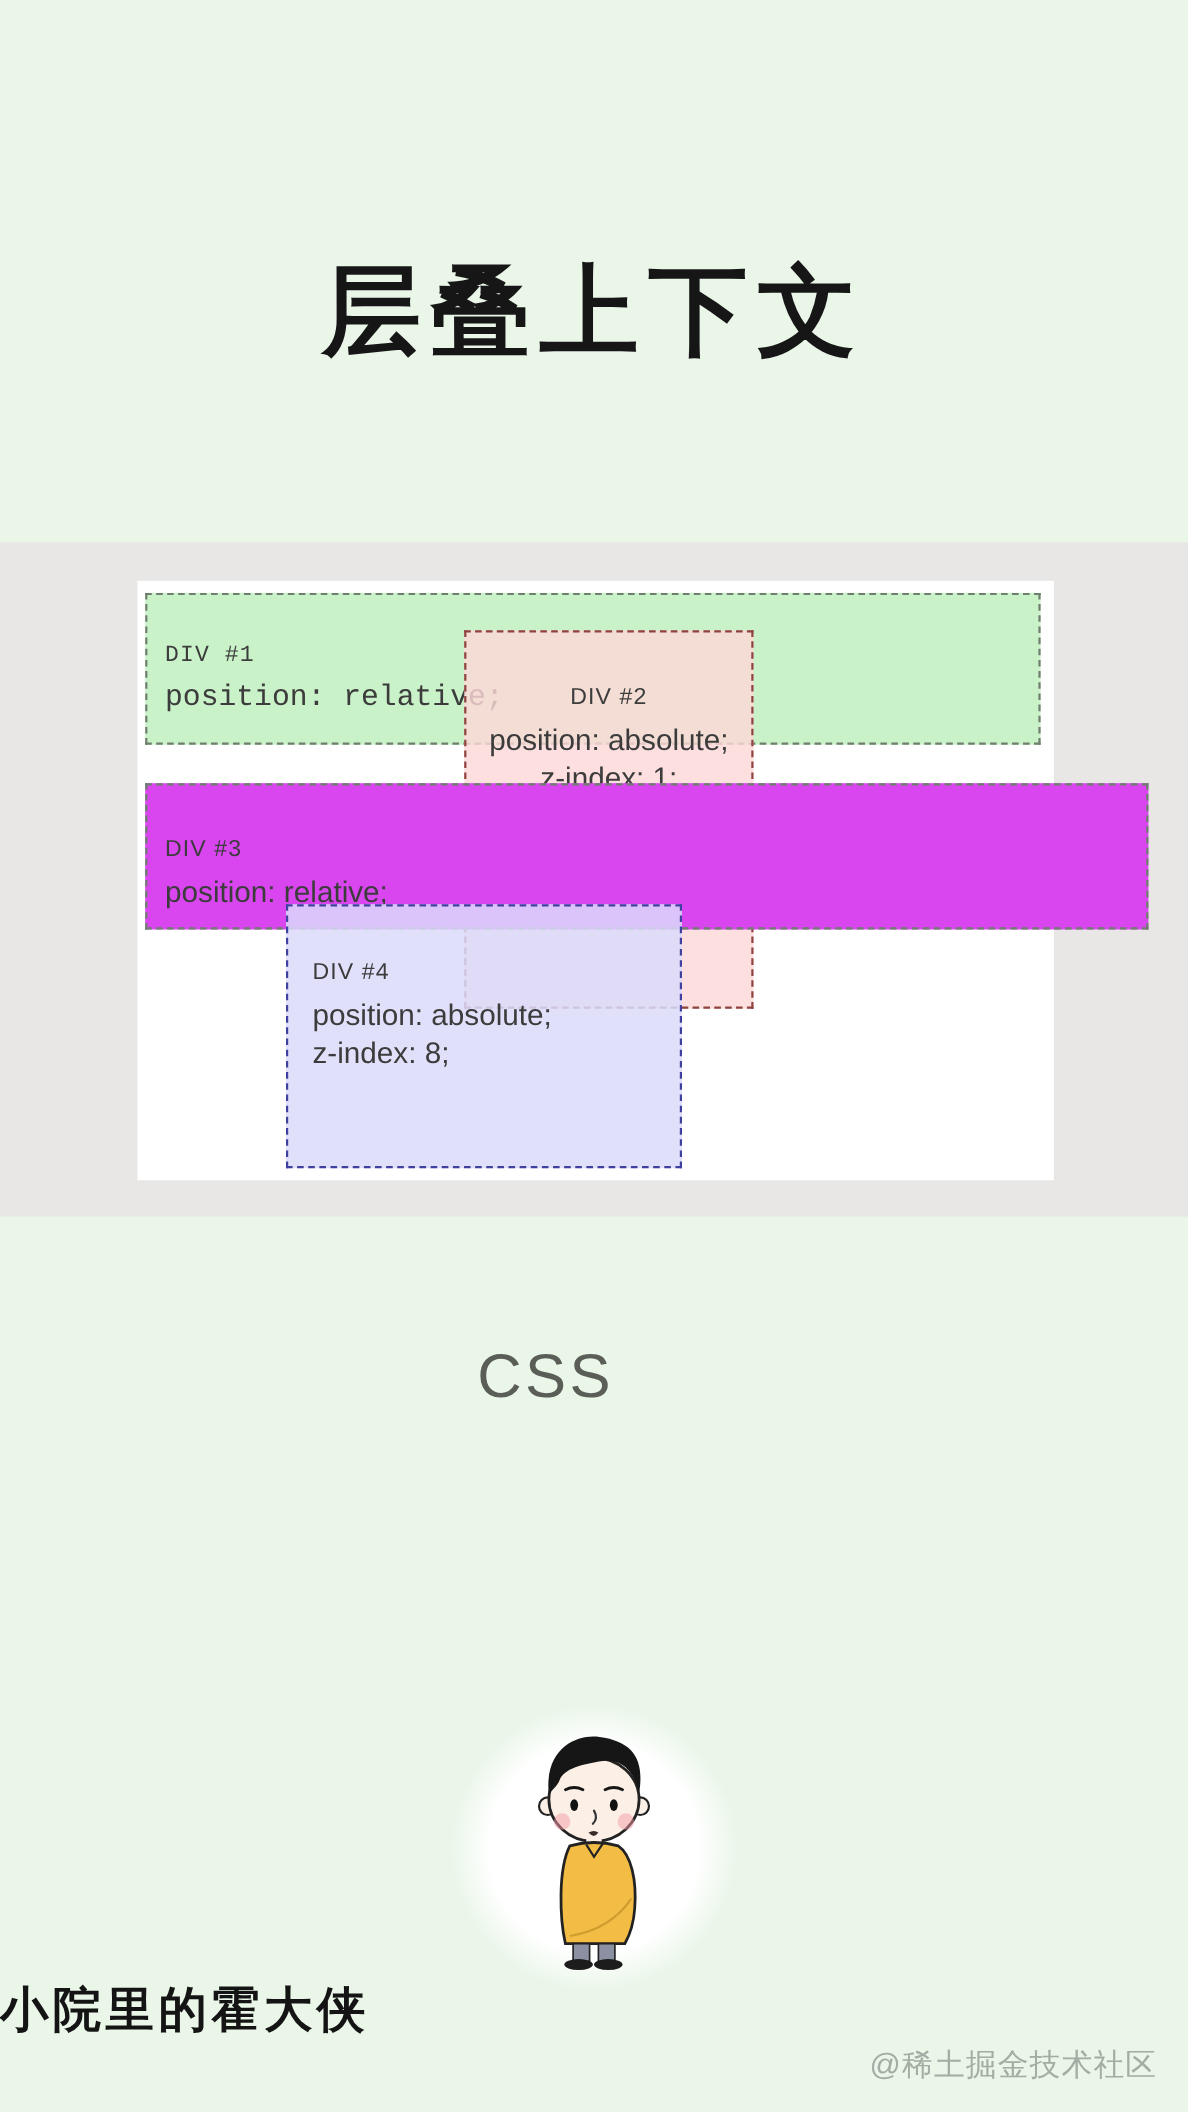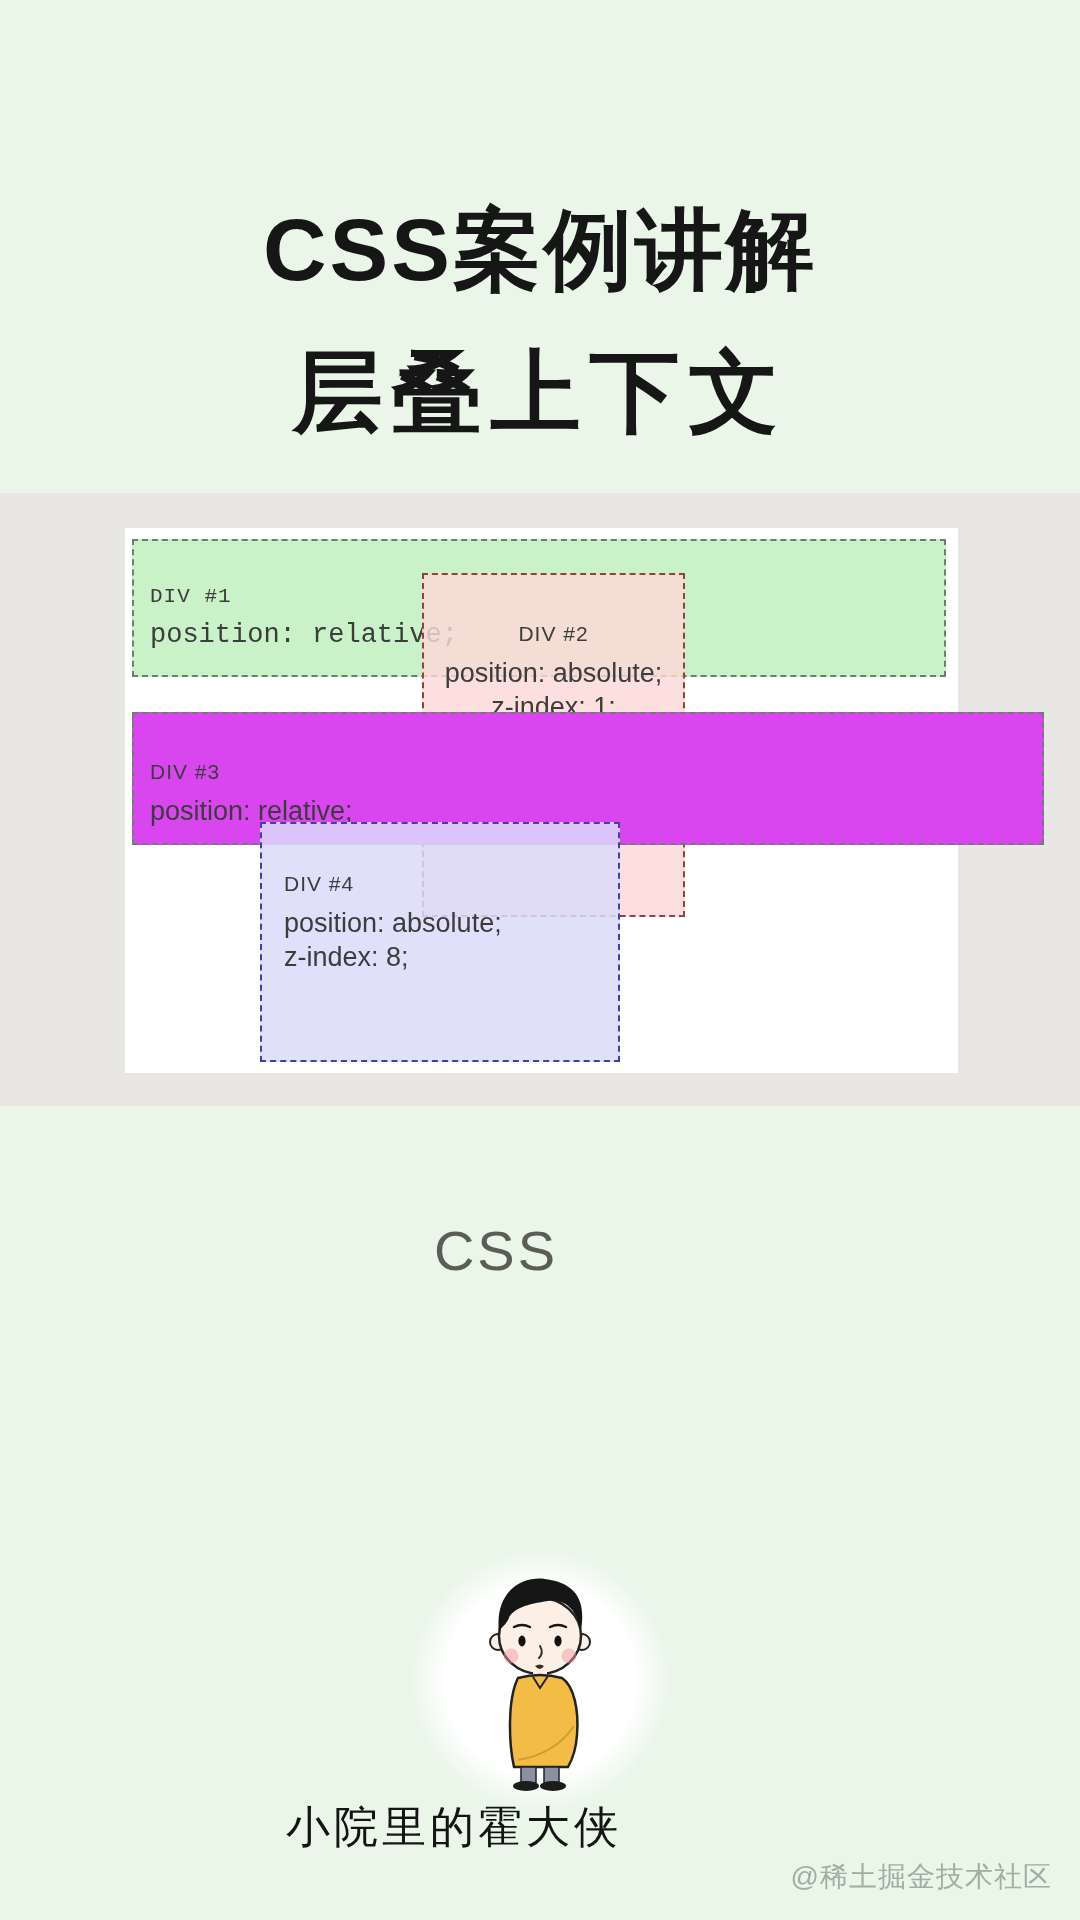--- a/index.html
+++ b/index.html
@@ -71,34 +71,33 @@
   
   .avatar-wrap {
     position:absolute; left:408px; top:1548px; width:264px; height:264px;
     border-radius:50%;
     background:radial-gradient(closest-side, #ffffff 72%, rgba(255,255,255,0) 100%);
   }
   .avatar-wrap svg { position:absolute; left:52px; top:22px; }
 
   .author-name {
     position:absolute; left:0; top:1798px; width:908px;
-    text-align:center; font-size:44px; font-weight:400;
+    font-size:44px; font-weight:700;
     color:#141414; letter-spacing:4px;
   }
 
   .watermark {
     position:absolute; right:28px; top:1858px;
     font-size:28px; color:#a3ada3; letter-spacing:1px;
   }
 </style>
 </head>
 <body>
 
 <div class="title-block">
-  <div class="title-line1">CSS案例讲解</div>
   <div class="title-line2">层叠上下文</div>
 </div>
 
 <div class="demo-band">
   <div class="demo-card">
 
     <div class="demo-box box-div1">
       <div class="demo-label">DIV #1</div>
       <div class="demo-line">position: relative;</div>
     </div>

